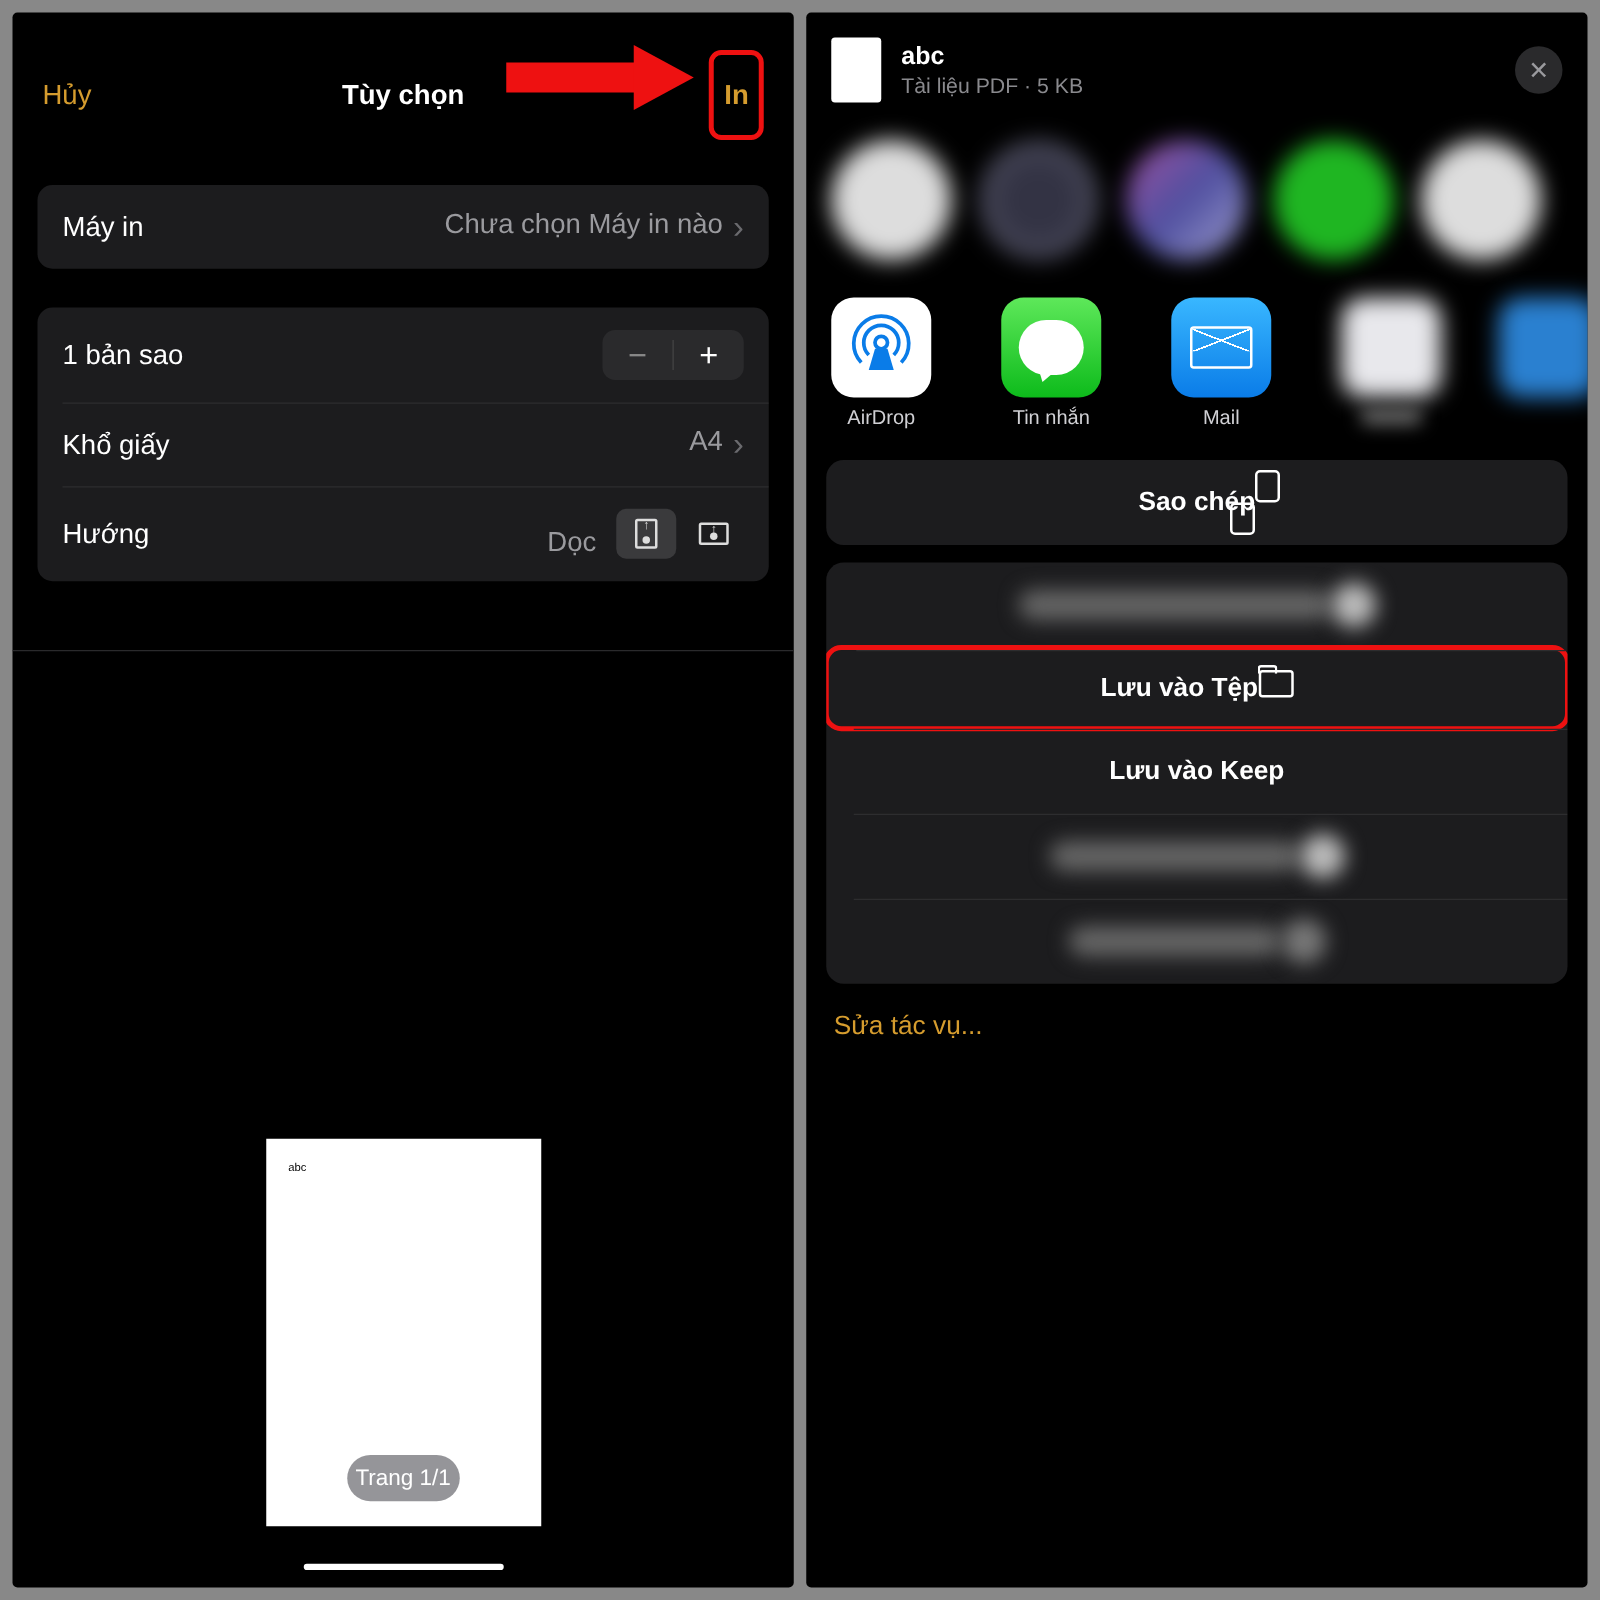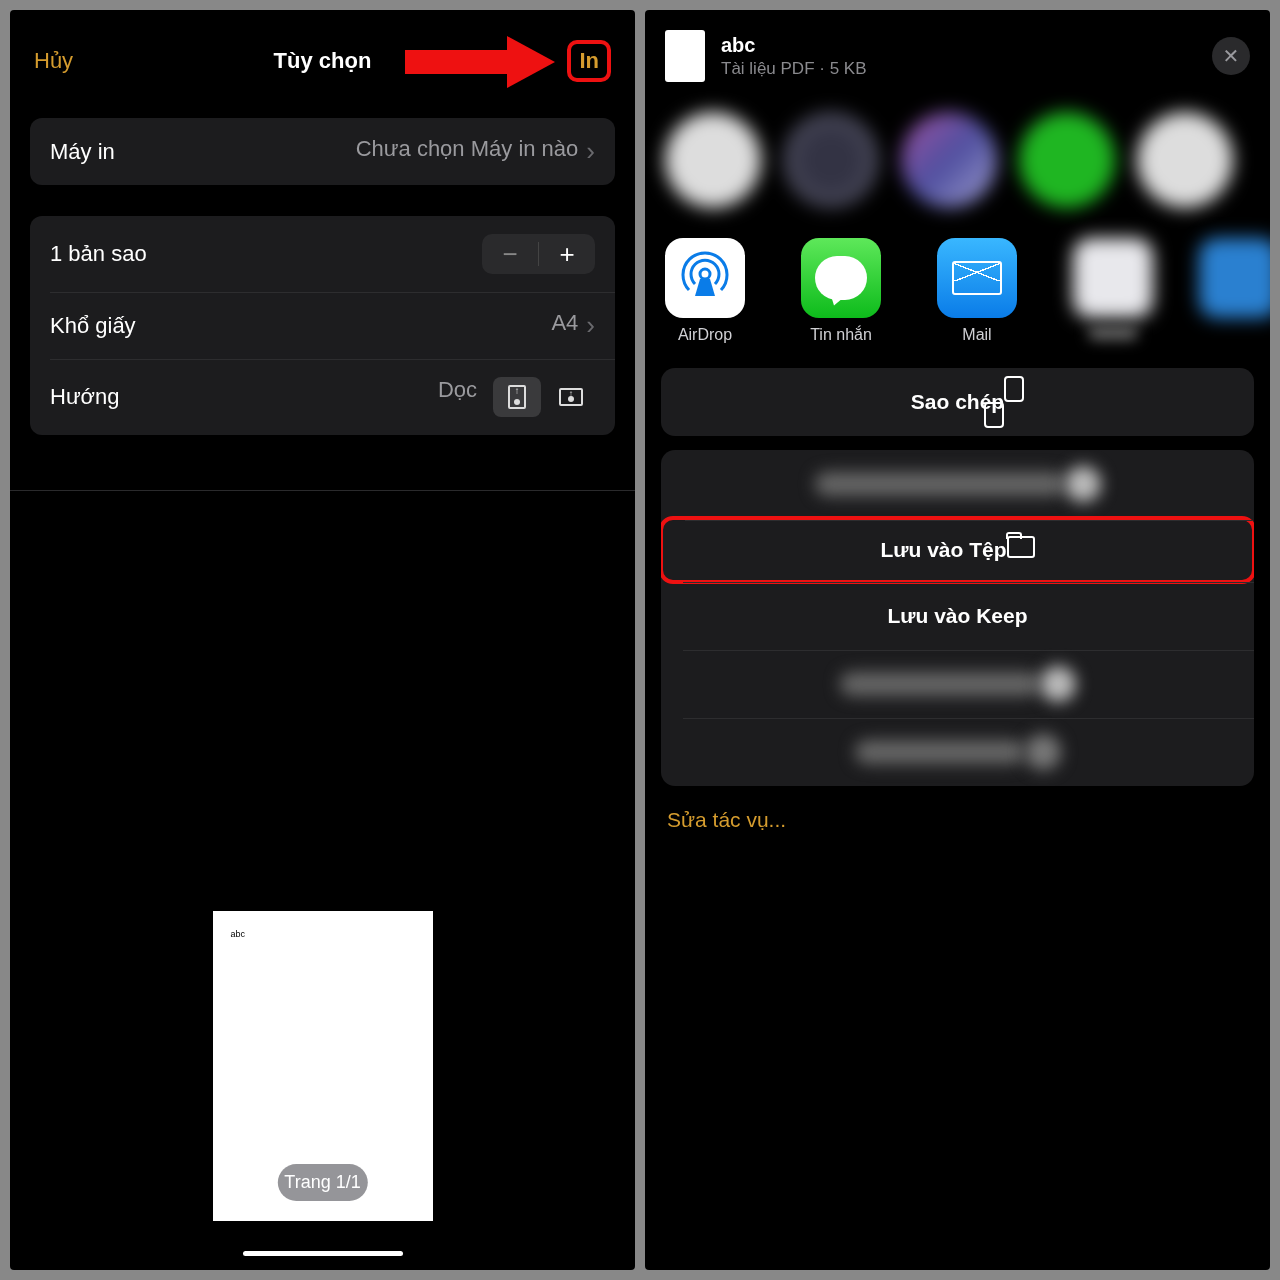--- a/index.html
+++ b/index.html
@@ -29,21 +29,21 @@
   justify-content: space-between;
   padding: 30px 24px 20px;
   position: relative;
 }
 .header-left { color: #d59c2e; font-size: 22px; }
 .header-title { color: #fff; font-size: 22px; font-weight: 600; position: absolute; left: 50%; transform: translateX(-50%); }
 .header-right {
   color: #d59c2e;
   font-size: 22px;
   font-weight: 600;
-  padding: 4px 8px;
+  padding: 19px 8px;
   border: 4px solid #e11;
   border-radius: 10px;
 }
 .arrow-container {
   position: absolute;
   right: 80px;
   top: 26px;
   width: 150px;
   height: 50px;
 }
@@ -109,21 +109,21 @@
   font-size: 26px;
   font-weight: 300;
 }
 .stepper-btn.minus { color: #888; }
 .stepper-div {
   width: 1px;
   background: #444;
   margin: 8px 0;
 }
 
-.orient-btns { display: flex; align-items: flex-start; gap: 6px; }
+.orient-btns { display: flex; align-items: flex-end; gap: 6px; }
 .orient-label { color: #9a9a9e; font-size: 22px; margin-right: 10px; }
 .orient-btn {
   width: 48px;
   height: 40px;
   border-radius: 8px;
   display: flex;
   align-items: center;
   justify-content: center;
 }
 .orient-btn.selected { background: #3a3a3c; }

